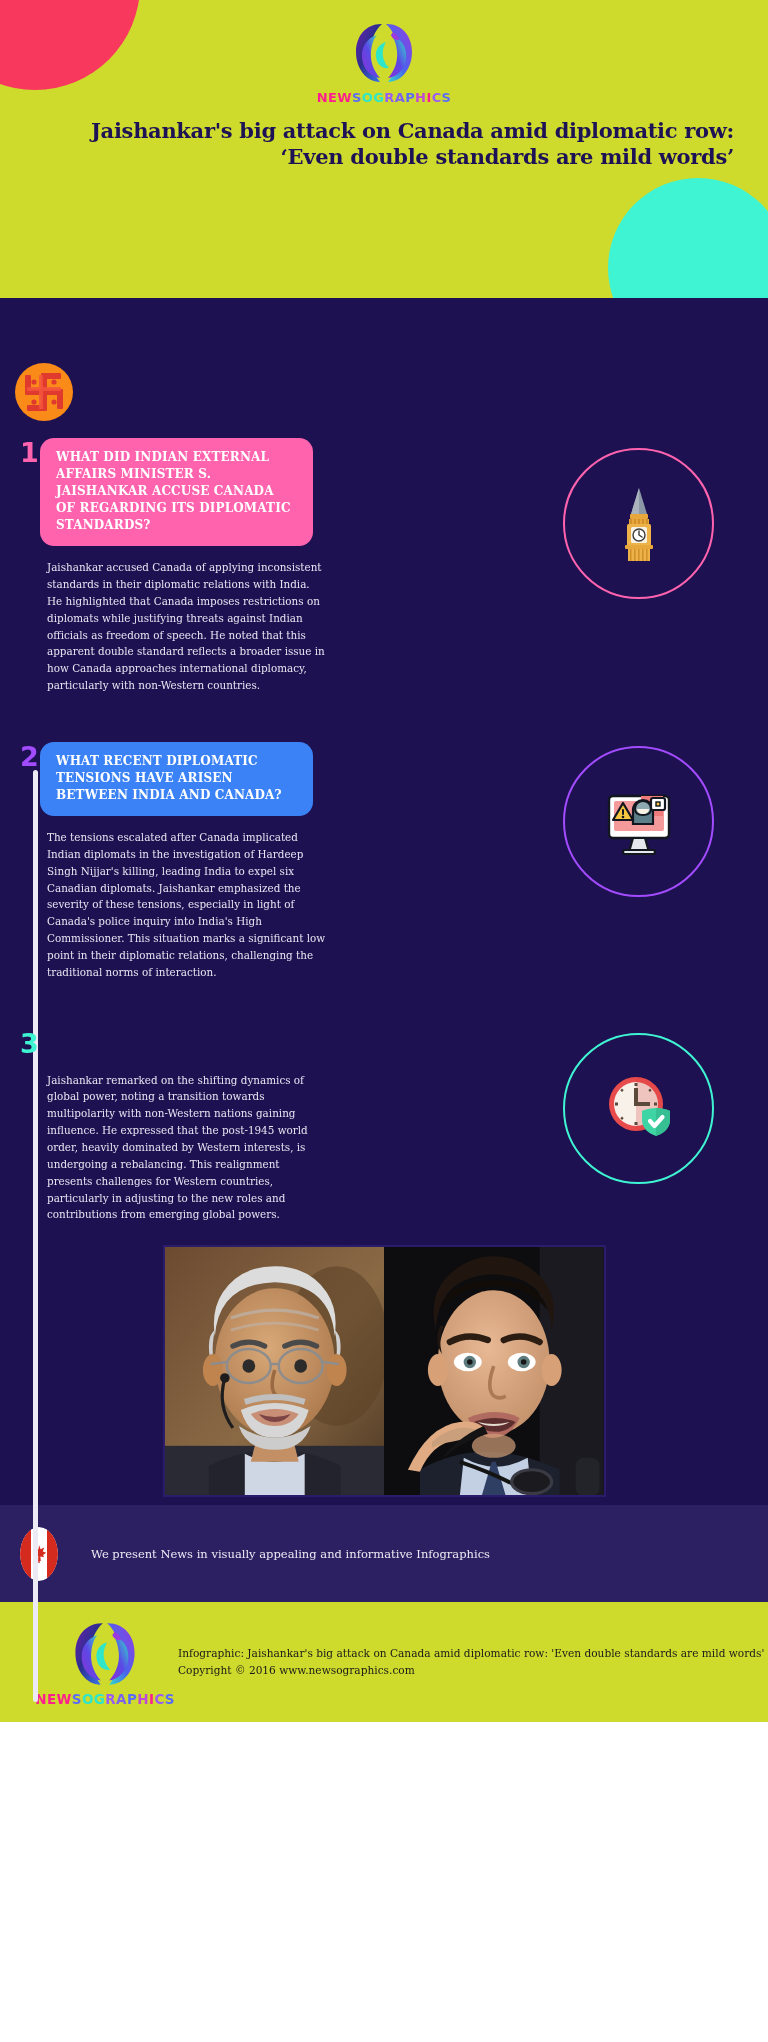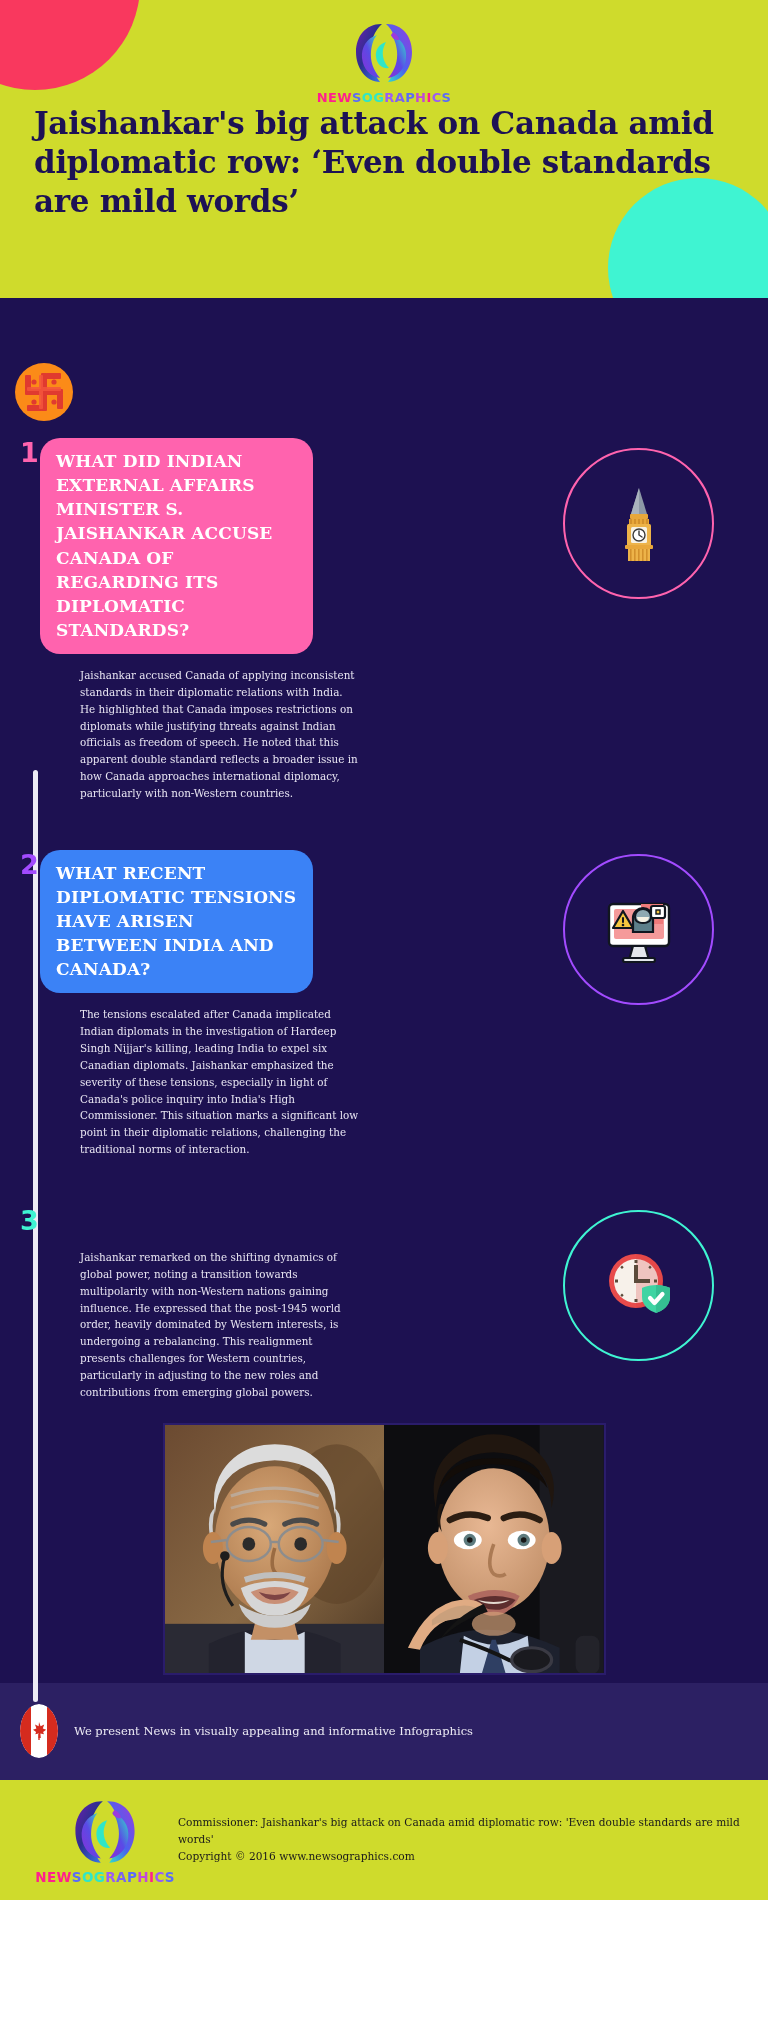--- a/index.html
+++ b/index.html
@@ -44,27 +44,27 @@
     font-family:"DejaVu Sans", sans-serif;
     font-weight:bold;
     font-size:13px;
     letter-spacing:0.4px;
     line-height:1;
     display:flex;
   }
   .logo-word span { display:inline-block; }
 
   .headline {
-    margin:0 auto 0;
+    margin:14px auto 0;
     width:700px;
-    text-align:left;
+    text-align:right;
     color:#1d1255;
     font-family:"DejaVu Serif", serif;
     font-weight:bold;
-    font-size:31px;
+    font-size:21px;
     line-height:1.26;
     letter-spacing:-0.3px;
   }
 
   
   .main {
     position:relative;
     width:768px;
     background:#1d1151;
     padding-bottom:8px;
@@ -100,35 +100,35 @@
     font-family:"DejaVu Sans", sans-serif;
     font-weight:bold;
     font-size:27px;
     line-height:30px;
   }
   .sec-num.n1 { color:#ff63ae; }
   .sec-num.n2 { color:#a24bff; }
   .sec-num.n3 { color:#3ff4d2; }
 
   .pill {
-    border-radius:20px;
+    border-radius:14px;
     padding:11px 16px 12px 16px;
     width:273px;
     font-family:"DejaVu Serif", serif;
     font-weight:bold;
-    font-size:17px;
+    font-size:12px;
     line-height:1.42;
     letter-spacing:0.15px;
   }
   .pill.p1 { background:#ff63ae; color:#ffffff; }
   .pill.p2 { background:#3b82f6; color:#ffffff; }
   .pill.p3 { background:#3ff4d2; color:#1d1151; }
 
   .sec-body {
-    margin-left:80px;
+    margin-left:47px;
     width:280px;
     margin-top:13px;
     color:#e8e5f2;
     font-family:"DejaVu Serif", serif;
     font-size:10.4px;
     line-height:1.62;
   }
 
   .icon-circle {
     position:absolute;
@@ -158,21 +158,21 @@
     background:#2c2063;
     display:flex; align-items:center;
     padding-left:20px;
   }
   .flag-oval {
     width:38px; height:54px; flex:0 0 38px;
     border-radius:50%/50%;
     overflow:hidden;
   }
   .tagline-text {
-    margin-left:16px;
+    margin-left:33px;
     color:#eceaf4;
     font-family:"DejaVu Serif", serif;
     font-size:11.5px;
   }
 
   
   .footer {
     width:768px; height:120px;
     background:#cfdb2c;
     display:flex; align-items:center;
@@ -500,16 +500,16 @@
         <span style="color: rgb(155, 92, 246);">R</span>
         <span style="color: rgb(123, 99, 240);">A</span>
         <span style="color: rgb(91, 108, 247);">P</span>
         <span style="color: rgb(192, 74, 216);">H</span>
         <span style="color: rgb(255, 31, 142);">I</span>
         <span style="color: rgb(155, 92, 246);">C</span>
         <span style="color: rgb(91, 108, 247);">S</span>
       </div>
   </div>
   <div class="footer-text">
-    <div>Commissioner: Jaishankar's big attack on Canada amid diplomatic row: 'Even double standards are mild words'</div>
+    <div>Infographic: Jaishankar's big attack on Canada amid diplomatic row: 'Even double standards are mild words'</div>
     <div>Copyright © 2016 www.newsographics.com</div>
   </div>
 </div>
 
 </body></html>

